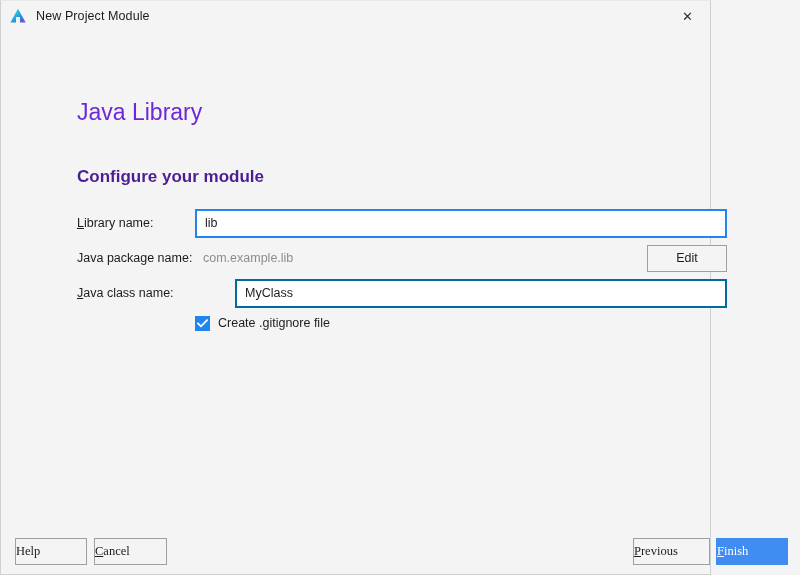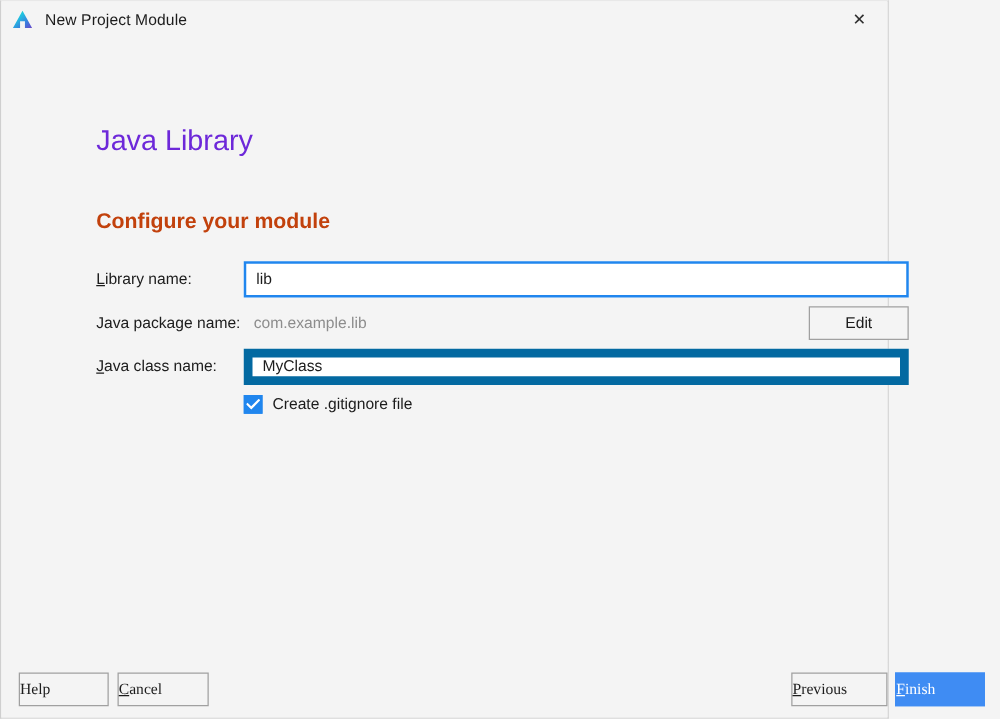--- a/index.html
+++ b/index.html
@@ -87,58 +87,58 @@
     font-weight: 400;
     line-height: 1;
     white-space: nowrap;
   }
   #section-heading {
     position: absolute;
     left: 76px;
     top: 137px;
     font-size: 17px;
     font-weight: bold;
-    color: #c2410c;
+    color: #4c1d95;
     line-height: 1;
     white-space: nowrap;
   }
 
   
   .form-row {
     position: absolute;
     left: 76px;
     width: 650px;
     height: 30px;
     display: flex;
     align-items: center;
   }
   #row-library-name { top: 177px; }
   #row-package-name { top: 212px; }
-  #row-class-name   { top: 247px; }
+  #row-class-name   { top: 247px; gap: 40px; }
 
   .field-label {
     width: 118px;
     flex: 0 0 118px;
     font-size: 12.5px;
     color: #1c1c1c;
     line-height: 1;
     white-space: nowrap;
   }
   .field-label u { text-decoration: underline; }
 
   .text-input {
     box-sizing: border-box;
     height: 29px;
     width: 532px;
     padding: 0 0 0 8px;
     font-family: "Liberation Sans", sans-serif;
     font-size: 12.5px;
     color: #1c1c1c;
     background: #ffffff;
-    border: 7px solid #0369a1;
+    border: 2px solid #0369a1;
     border-radius: 0;
     outline: none;
     display: flex;
     align-items: center;
   }
   .text-input.focused {
     border: 2px solid #2086ee;
   }
 
   .readonly-value {

